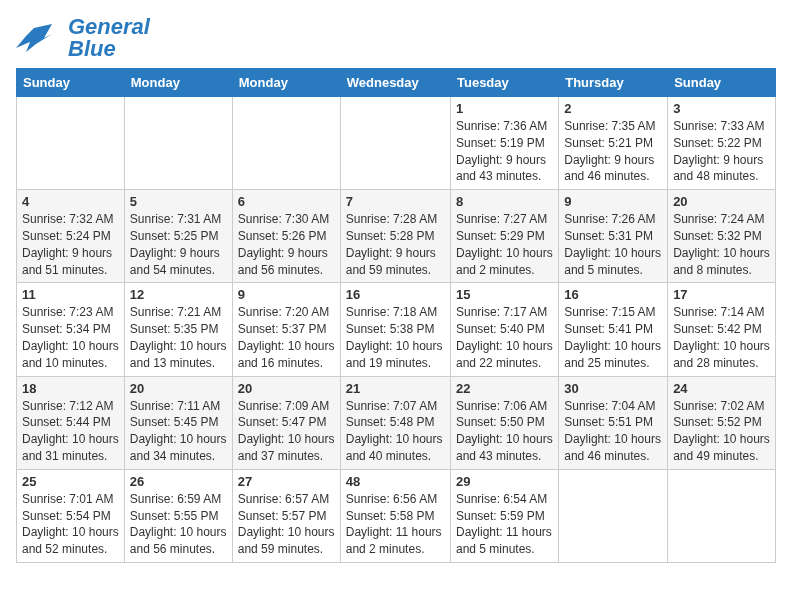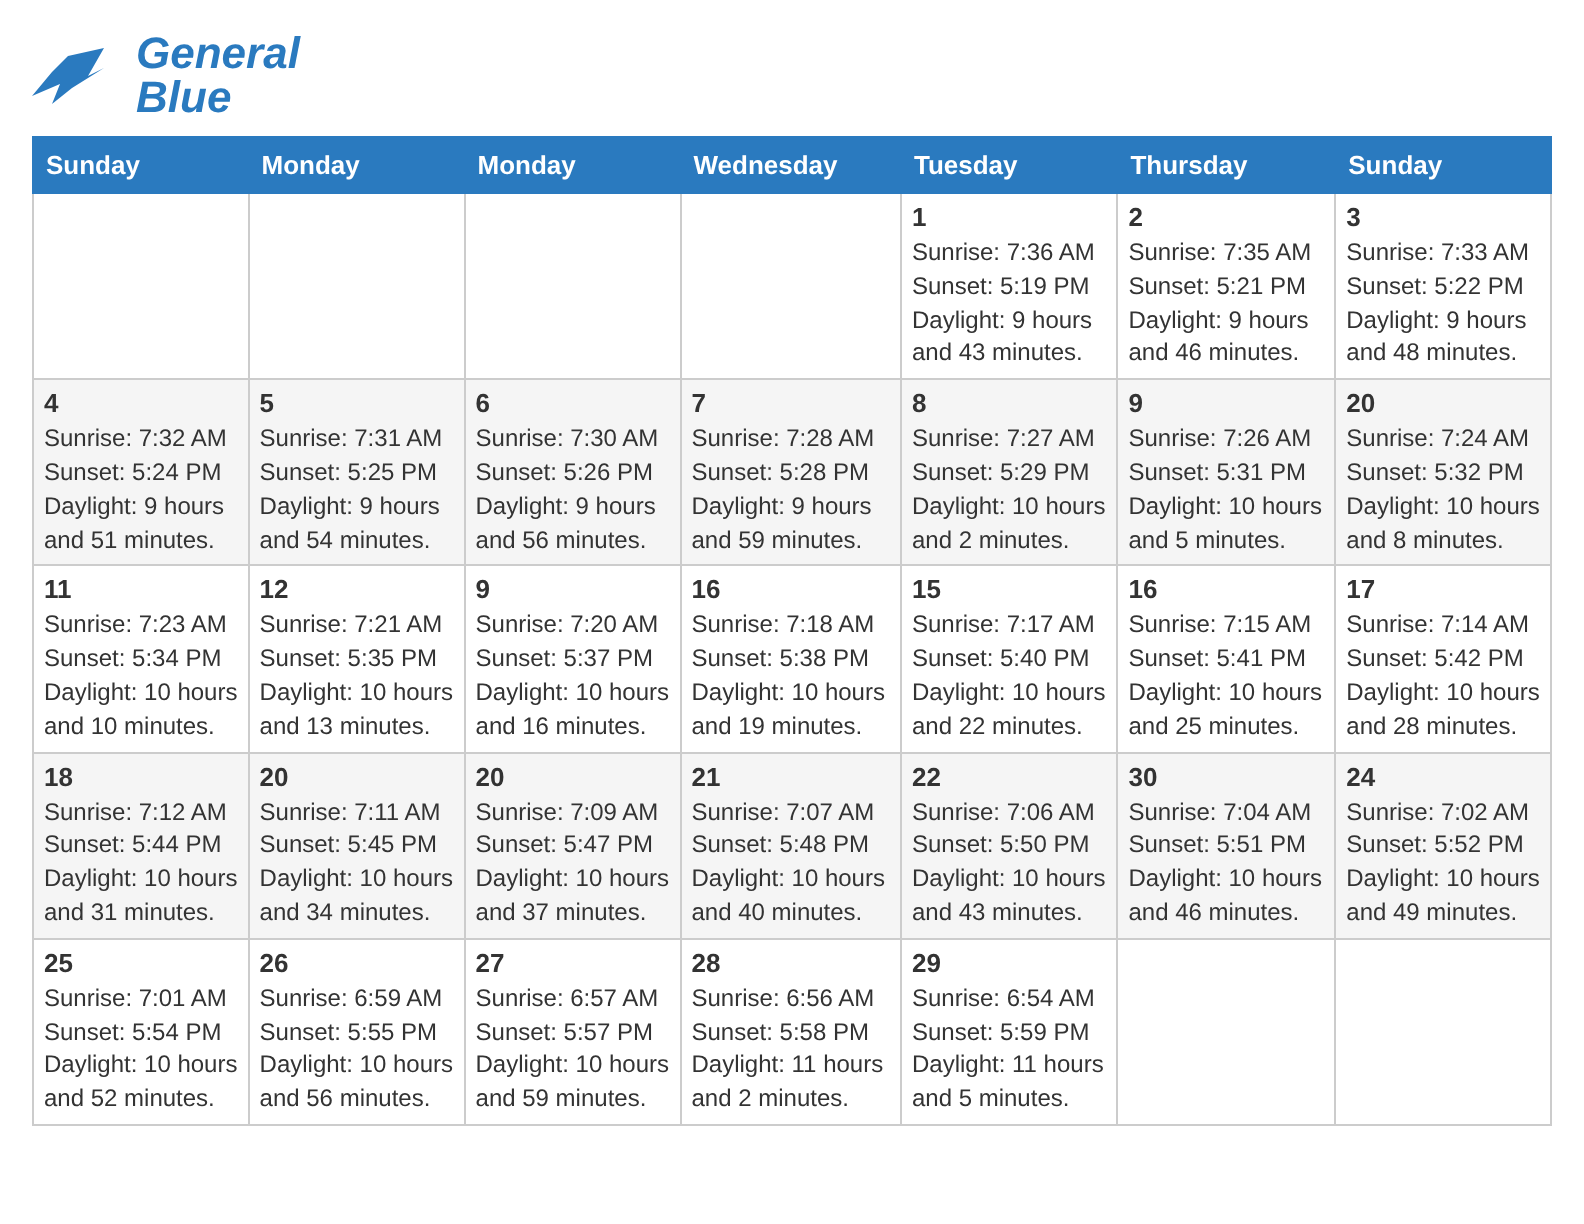--- a/index.html
+++ b/index.html
@@ -234,21 +234,21 @@
         </td>
         <td>
           <div class="day-num">26</div>
         <div class="day-info">Sunrise: 6:59 AM<br>Sunset: 5:55 PM<br>Daylight: 10 hours and 56 minutes.</div>
         </td>
         <td>
           <div class="day-num">27</div>
         <div class="day-info">Sunrise: 6:57 AM<br>Sunset: 5:57 PM<br>Daylight: 10 hours and 59 minutes.</div>
         </td>
         <td>
-          <div class="day-num">28</div>
+          <div class="day-num">48</div>
         <div class="day-info">Sunrise: 6:56 AM<br>Sunset: 5:58 PM<br>Daylight: 11 hours and 2 minutes.</div>
         </td>
         <td>
           <div class="day-num">29</div>
         <div class="day-info">Sunrise: 6:54 AM<br>Sunset: 5:59 PM<br>Daylight: 11 hours and 5 minutes.</div>
         </td>
         <td class="empty-cell"></td>
         <td class="empty-cell"></td>
       </tr>
     </tbody>

